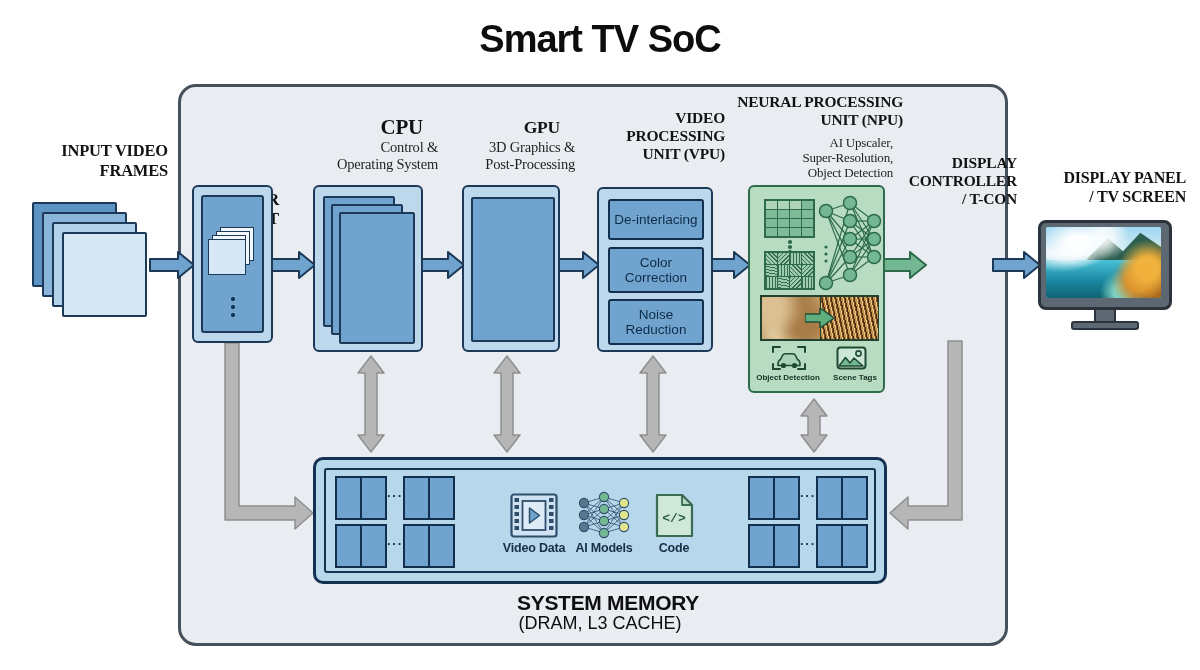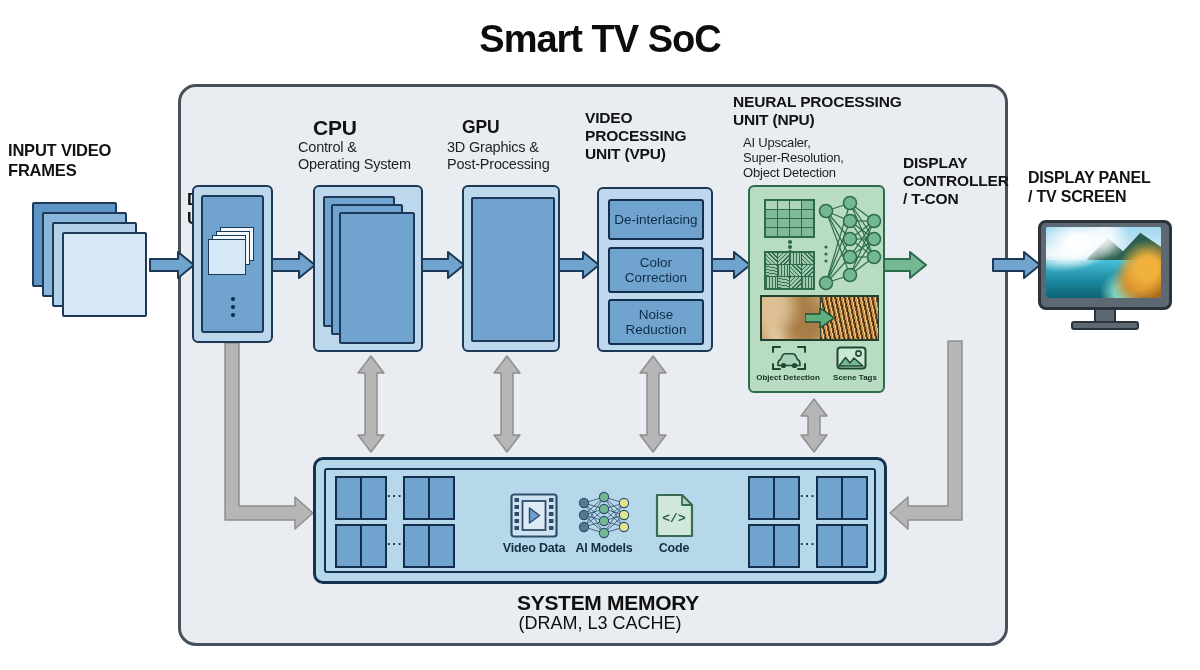--- a/index.html
+++ b/index.html
@@ -3,21 +3,21 @@
 <meta charset="utf-8">
 <style>
   html,body{margin:0;padding:0;background:#fff;}
   .stage{position:relative;width:1200px;height:670px;background:#fff;
          font-family:"Liberation Sans",sans-serif;color:#141414;overflow:hidden;border-radius:14px;}
   .title{position:absolute;left:0;top:18px;width:100%;text-align:center;
          font-size:38px;font-weight:bold;letter-spacing:-1px;color:#0d0d0d;}
   .soc{position:absolute;left:178px;top:84px;width:830px;height:562px;background:#e9edf2;
        border:3px solid #46505a;border-radius:18px;box-sizing:border-box;}
   .overlay{position:absolute;left:0;top:0;width:1200px;height:670px;pointer-events:none;}
-  .lbl{position:absolute;text-align:left;font-weight:bold;letter-spacing:-0.2px;color:#121212;}
+  .lbl{position:absolute;text-align:right;font-weight:bold;letter-spacing:-0.2px;color:#121212;font-family:Liberation Serif, serif;}
   .sub{font-weight:normal;color:#1f1f1f;}
   .blk{position:absolute;background:#bdd7ec;border:2px solid #1c3a57;border-radius:6px;box-sizing:border-box;}
   .blk-in{position:absolute;background:#70a4ce;border:2px solid #1c3a57;border-radius:3px;box-sizing:border-box;}
   .fsq{position:absolute;width:85px;height:85px;border:2px solid #1c3a57;box-sizing:border-box;border-radius:2px;}
   .dsq{position:absolute;border:1.5px solid #1c3a57;box-sizing:border-box;}
   .dot{position:absolute;width:3.5px;height:3.5px;border-radius:50%;background:#12304d;}
   .gdot{position:absolute;width:3.5px;height:3.5px;border-radius:50%;background:#2e6b4d;}
   .core{position:absolute;width:72px;height:131px;background:#70a4ce;border:2px solid #1c3a57;box-sizing:border-box;border-radius:2px;}
   .vstage{position:absolute;left:9px;width:96px;background:#70a4ce;border:2px solid #12304d;border-radius:3px;
           box-sizing:border-box;display:flex;align-items:center;justify-content:center;text-align:center;

